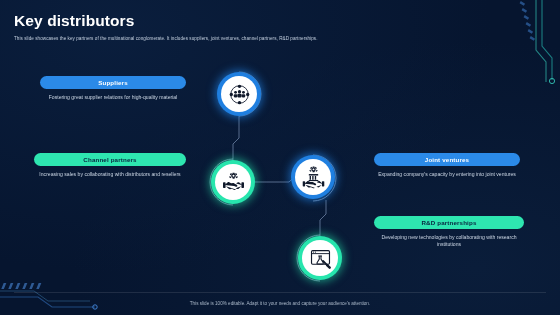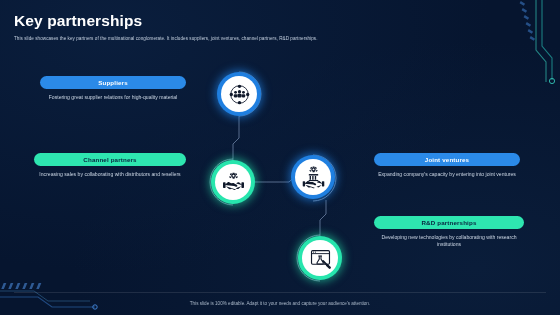--- a/index.html
+++ b/index.html
@@ -115,21 +115,21 @@
       <rect x="8" y="28" width="2.6" height="6" transform="skewX(-22)"></rect>
       <rect x="15" y="28" width="2.6" height="6" transform="skewX(-22)"></rect>
       <rect x="22" y="28" width="2.6" height="6" transform="skewX(-22)"></rect>
       <rect x="29" y="28" width="2.6" height="6" transform="skewX(-22)"></rect>
       <rect x="36" y="28" width="2.6" height="6" transform="skewX(-22)"></rect>
       <rect x="43" y="28" width="2.6" height="6" transform="skewX(-22)"></rect>
       <rect x="50" y="28" width="2.6" height="6" transform="skewX(-22)"></rect>
     </g>
   </svg>
 
-  <div class="title">Key partnerships</div>
+  <div class="title">Key distributors</div>
   <div class="subtitle">This slide showcases the key partners of the multinational conglomerate. It includes suppliers, joint ventures, channel partners, R&amp;D partnerships.</div>
 
   <svg class="connectors" viewBox="0 0 560 315">
     <g stroke="#6f86a8" stroke-width="0.9" fill="none" opacity=".85">
       <path d="M239 116 L239 138 L233 144 L233 160"></path>
       <path d="M255 182 L289 182 L295 176 L300 176"></path>
       <path d="M326 200 L326 214 L320 220 L320 236"></path>
     </g>
     <g stroke="#8fa4c2" stroke-width="0.9" fill="none" opacity=".8">
       <path d="M239 72 a22 22 0 0 1 22 22 a22 22 0 0 1 -22 22"></path>

